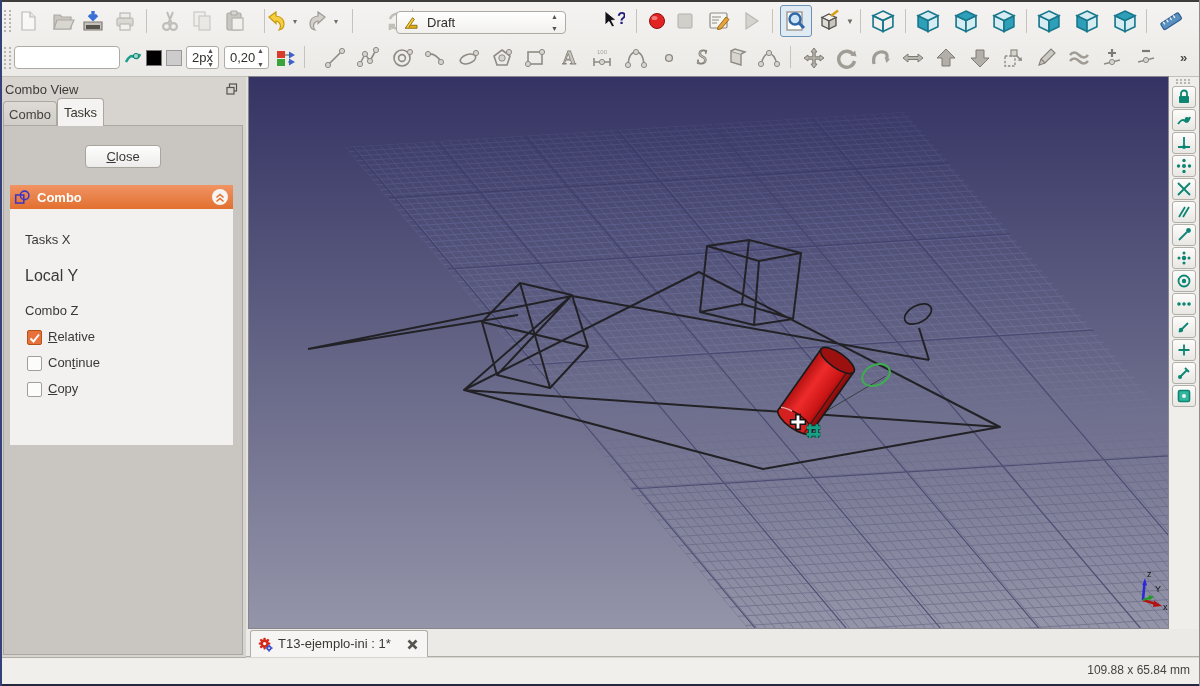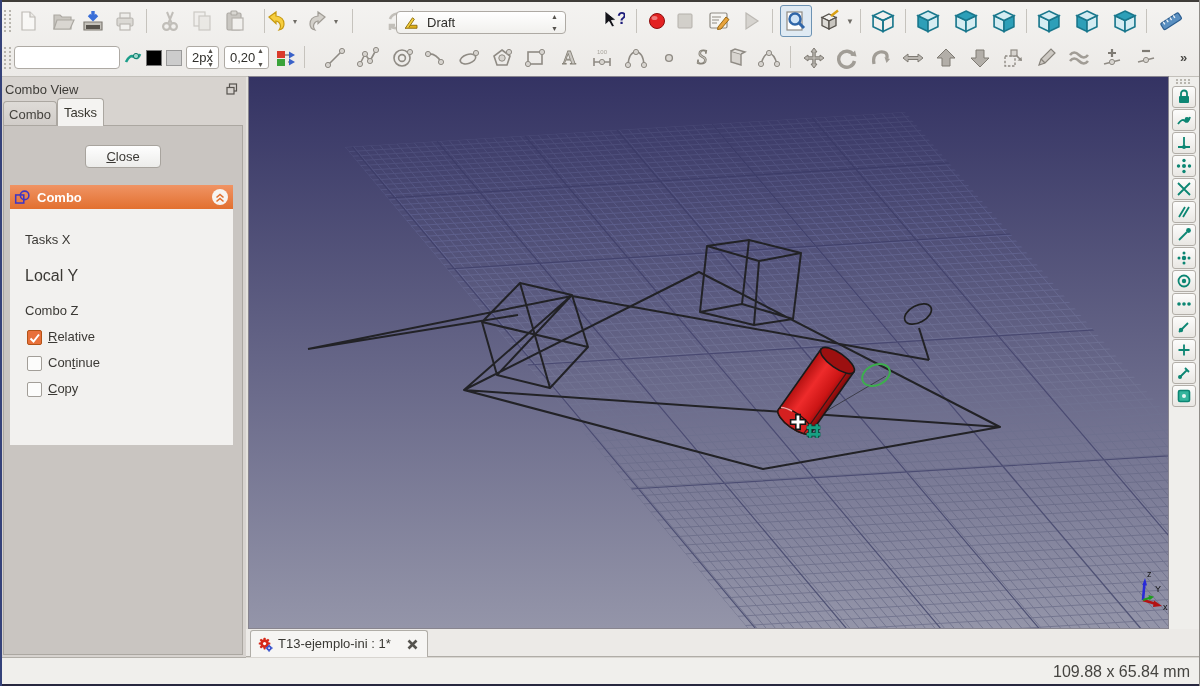--- a/index.html
+++ b/index.html
@@ -600,15 +600,15 @@
       </g>
       <circle cx="11.8" cy="11.8" r="1" fill="#fff"></circle>
     </svg>
  <span style="position:absolute;left:27px;top:5px;font-size:13px;color:#3a3934">T13-ejemplo-ini : 1*</span>
  <svg width="11" height="11" viewBox="0 0 11 11" style="position:absolute;right:9px;top:8px">
       <path d="M1.5 1.5 L9.5 9.5 M9.5 1.5 L1.5 9.5" stroke="#55534e" stroke-width="2.6"></path>
     </svg>
 </div>
 <div style="position:absolute;left:0;top:657px;width:1200px;height:27px;background:#f0efec;border-top:1px solid #d8d5d0"></div>
 <div style="position:absolute;left:0;top:657px;width:246px;height:1px;background:#b0ada7"></div>
-<div style="position:absolute;right:10px;top:663px;font-size:16px;color:#454440">109.88 x 65.84 mm</div>
+<div style="position:absolute;right:10px;top:663px;font-size:12px;color:#454440">109.88 x 65.84 mm</div>
 <div style="position:absolute;left:0;top:684px;width:1200px;height:2px;background:#27273f"></div>
 <div style="position:absolute;left:0;top:0;width:2px;height:686px;background:#35427a"></div>
 <div style="position:absolute;right:0;top:0;width:1px;height:686px;background:#8f8c88"></div>
 </body></html>

